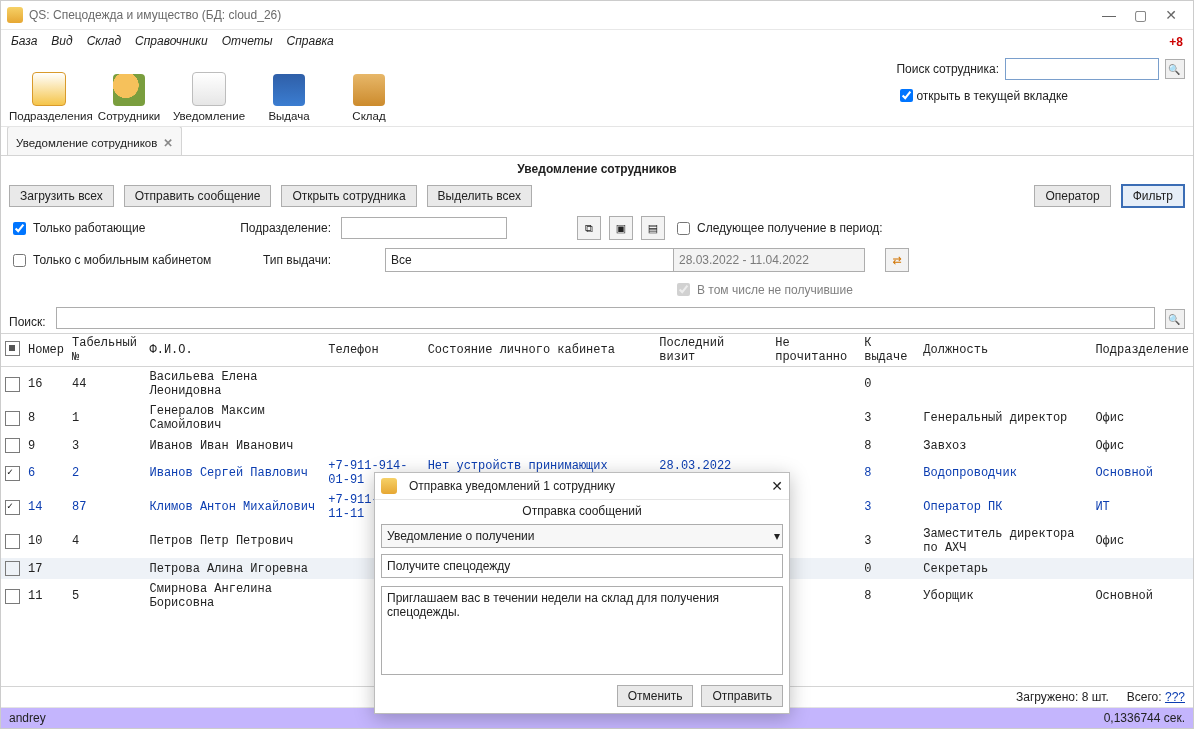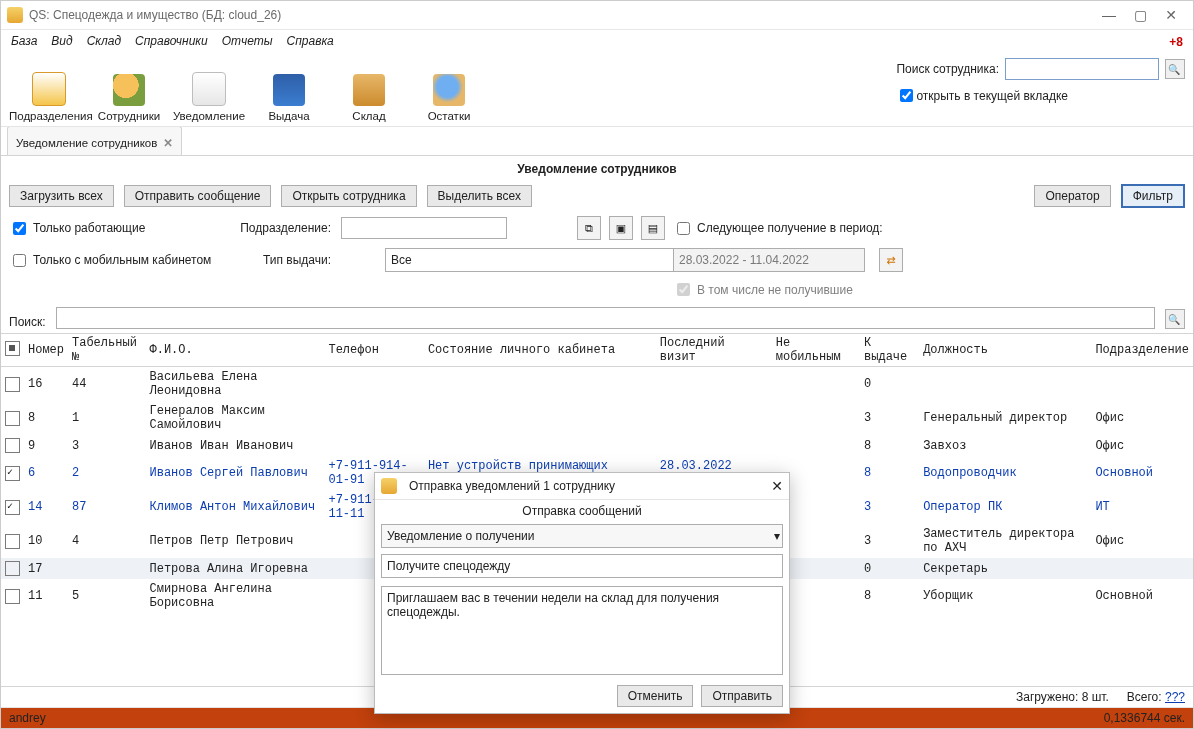--- a/index.html
+++ b/index.html
@@ -164,21 +164,21 @@
 .chk { width:13px; height:13px; border:1px solid #7a7a7a; display:inline-block; vertical-align:middle; }
 .chk.on::after { content:"✓"; font-size:10px; position:relative; top:-2px; left:1px; color:#222; }
 .chk-header{ width:13px; height:13px; border:1px solid #7a7a7a; display:inline-block; position:relative;}
 .chk-header::after{content:""; position:absolute; left:3px; top:3px; width:6px; height:6px; background:#555;}
 .footer {
   height: 20px; border-top:1px solid #d4d4d4;
   display:flex; align-items:center; padding:0 8px; gap:18px;
 }
 .footer .spacer { flex:1; }
 .statusbar {
-  height:20px; border-top:1px solid #e4e4e4; background:#c2410c;
+  height:20px; border-top:1px solid #e4e4e4; background:#c4b5fd;
   display:flex; align-items:center; padding:0 8px;
 }
 .statusbar .spacer { flex:1; }
 .link { color:#0b3db1; text-decoration:underline; }
 
 
 .modal {
   position:absolute;
   left:373px; top:471px;
   width:414px; height:240px;
@@ -253,24 +253,20 @@
       <div class="tool-icon" style="background:linear-gradient(#fff,#e6e6e6);border:1px solid #bdbdbd;"></div>
       <div class="tool-label">Уведомление</div>
     </div>
     <div class="tool-btn">
       <div class="tool-icon" style="background:linear-gradient(#2f5fa8,#3b7dd1);"></div>
       <div class="tool-label">Выдача</div>
     </div>
     <div class="tool-btn">
       <div class="tool-icon" style="background:linear-gradient(#e7b769,#cc8b2d);"></div>
       <div class="tool-label">Склад</div>
-    </div>
-    <div class="tool-btn">
-      <div class="tool-icon" style="background:radial-gradient(circle at 45% 40%, #6faef0 0 40%, #e7b769 60% 100%);"></div>
-      <div class="tool-label">Остатки</div>
     </div>
 
     <div class="search-box-area">
       <div class="search-row">
         <span>Поиск сотрудника:</span>
         <input class="search-input" style="">
         <div class="small-btn">🔍</div>
       </div>
       <label class="checkbox-row">
         <input type="checkbox" checked="" style="">
@@ -314,21 +310,21 @@
 
     <label class="check-text">
       <input type="checkbox" style="">
       <span>Только с мобильным кабинетом</span>
     </label>
     <div class="label-right">Тип выдачи:</div>
     <div class="select-input" style="grid-column:3 / span 4;margin-left:44px;">
       <span>Все</span>
       <span>▾</span>
     </div>
-    <div style="display:flex; gap:14px; align-items:center;">
+    <div style="display:flex; gap:20px; align-items:center;">
       <div class="date-disabled">28.03.2022 - 11.04.2022</div>
       <div class="icon-btn" style="color:#d17300;">⇄</div>
     </div>
 
     <div></div>
       <div></div>
       <div></div>
       <div></div>
       <div></div>
       <div></div>
@@ -361,21 +357,21 @@
       </colgroup>
       <thead>
         <tr>
           <th><span class="chk-header"></span></th>
           <th>Номер</th>
           <th>Табельный №</th>
           <th>Ф.И.О.</th>
           <th>Телефон</th>
           <th>Состояние личного кабинета</th>
           <th>Последний визит</th>
-          <th>Не мобильным</th>
+          <th>Не прочитанно</th>
           <th>К выдаче</th>
           <th>Должность</th>
           <th>Подразделение</th>
         </tr>
       </thead>
       <tbody id="table-body">
           <tr>
             <td><span class="chk "></span></td>
             <td>16</td>
             <td>44</td>

